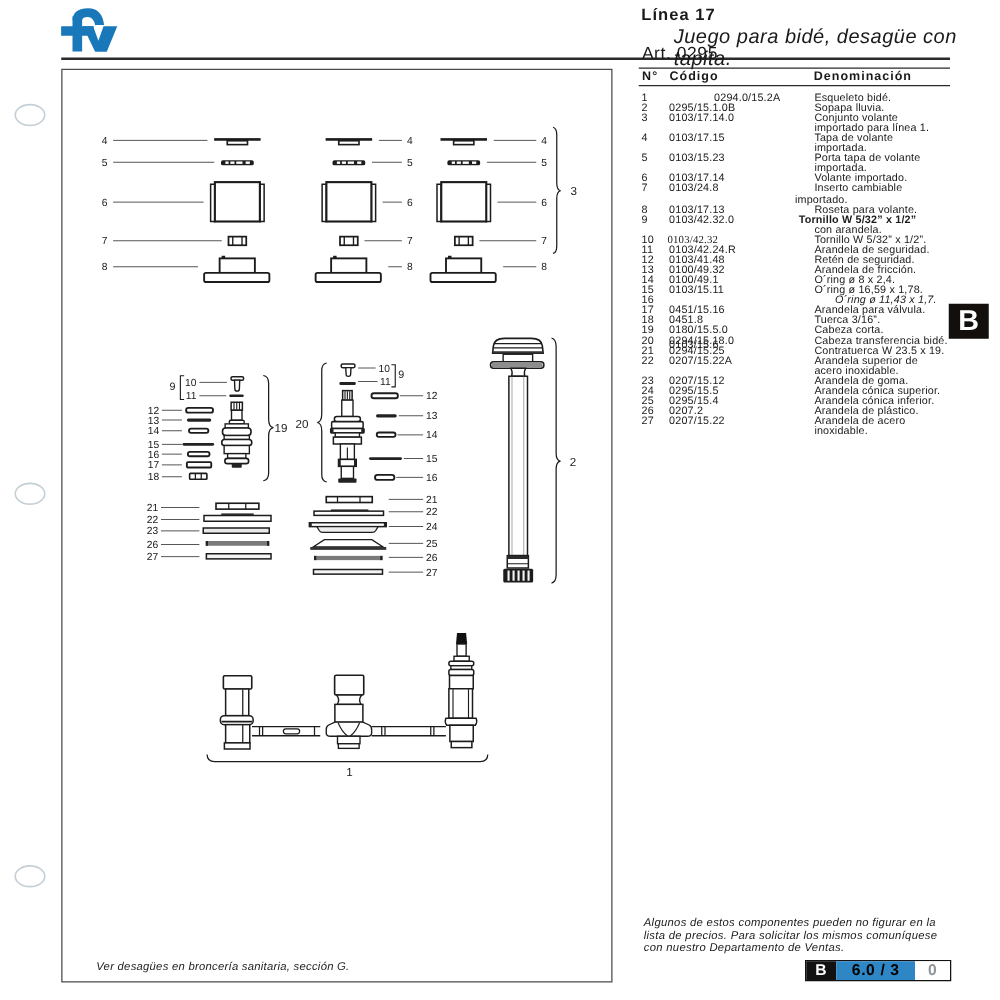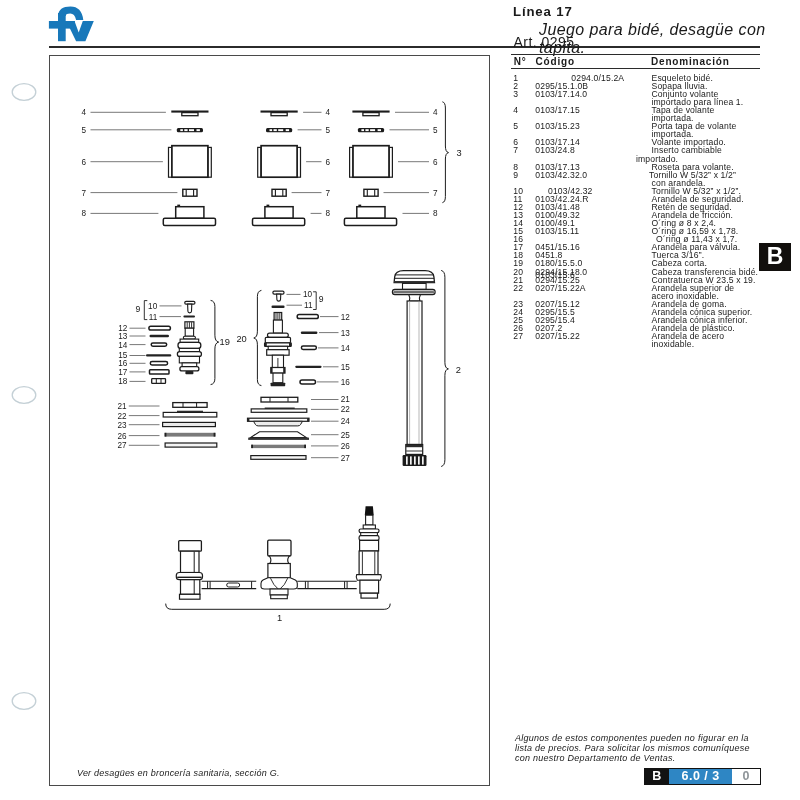--- a/index.html
+++ b/index.html
@@ -93,28 +93,28 @@
       <span style="position:absolute;left:123px;">importado.</span>
     </div>
 <div style="position:absolute;top:88.8px;left:0;white-space:nowrap;">
       <span style="position:absolute;left:0.3px;">8</span>
       <span style="position:absolute;left:22.3px;">0103/17.13</span>
       <span style="position:absolute;left:138.5px;">Roseta para volante.</span>
     </div>
 <div style="position:absolute;top:96.8px;left:0;white-space:nowrap;">
       <span style="position:absolute;left:0.3px;">9</span>
       <span style="position:absolute;left:22.3px;">0103/42.32.0</span>
-      <span style="position:absolute;left:136px;">Tornillo W 5/32” x 1/2”</span>
+      <span style="position:absolute;left:126px;font-weight:bold;">Tornillo W 5/32” x 1/2”</span>
     </div>
 <div style="position:absolute;top:104.9px;left:0;white-space:nowrap;">
       <span style="position:absolute;left:138.5px;">con arandela.</span>
     </div>
 <div style="position:absolute;top:113.0px;left:0;white-space:nowrap;">
       <span style="position:absolute;left:0.3px;">10</span>
-      <span style="position:absolute;left:35px;">0103/42.32</span>
+      <span style="position:absolute;left:21px;font-family:Liberation Serif, serif;">0103/42.32</span>
       <span style="position:absolute;left:138.5px;">Tornillo W 5/32” x 1/2”.</span>
     </div>
 <div style="position:absolute;top:121.0px;left:0;white-space:nowrap;">
       <span style="position:absolute;left:0.3px;">11</span>
       <span style="position:absolute;left:22.3px;">0103/42.24.R</span>
       <span style="position:absolute;left:138.5px;">Arandela de seguridad.</span>
     </div>
 <div style="position:absolute;top:129.1px;left:0;white-space:nowrap;">
       <span style="position:absolute;left:0.3px;">12</span>
       <span style="position:absolute;left:22.3px;">0103/41.48</span>
@@ -131,21 +131,21 @@
       <span style="position:absolute;left:138.5px;">O´ring ø 8 x 2,4.</span>
     </div>
 <div style="position:absolute;top:153.3px;left:0;white-space:nowrap;">
       <span style="position:absolute;left:0.3px;">15</span>
       <span style="position:absolute;left:22.3px;">0103/15.11</span>
       <span style="position:absolute;left:138.5px;">O´ring ø 16,59 x 1,78.</span>
     </div>
 <div style="position:absolute;top:161.4px;left:0;white-space:nowrap;">
       <span style="position:absolute;left:0.3px;">16</span>
       <span style="position:absolute;left:22.3px;margin-top:36px;">0103/15.6</span>
-      <span style="position:absolute;left:143px;">O´ring ø 11,43 x 1,7.</span>
+      <span style="position:absolute;left:155px;font-style:italic;">O´ring ø 11,43 x 1,7.</span>
     </div>
 <div style="position:absolute;top:169.5px;left:0;white-space:nowrap;">
       <span style="position:absolute;left:0.3px;">17</span>
       <span style="position:absolute;left:22.3px;">0451/15.16</span>
       <span style="position:absolute;left:138.5px;">Arandela para válvula.</span>
     </div>
 <div style="position:absolute;top:177.5px;left:0;white-space:nowrap;">
       <span style="position:absolute;left:0.3px;">18</span>
       <span style="position:absolute;left:22.3px;">0451.8</span>
       <span style="position:absolute;left:138.5px;">Tuerca 3/16”.</span>
@@ -204,21 +204,21 @@
 </div>
 
 <div class="abs" style="left:759px;top:243px;width:32px;height:28px;background:#120f0d;color:#fff;font-weight:bold;font-size:23px;text-align:center;line-height:27px;">B</div>
 
 <div class="abs" style="left:515px;top:734.3px;width:270px;font-size:9px;font-style:italic;line-height:9.9px;letter-spacing:.25px;">Algunos de estos componentes pueden no figurar en la<br>lista de precios. Para solicitar los mismos comuníquese<br>con nuestro Departamento de Ventas.</div>
 
 <div class="abs" style="left:77px;top:768.3px;font-size:9px;font-style:italic;letter-spacing:.22px;">Ver desagües en broncería sanitaria, sección G.</div>
 
 <div class="abs" style="left:643.5px;top:768px;width:115px;height:14.5px;border:1.6px solid #121212;display:flex;font-weight:bold;font-size:12.5px;">
 <div style="width:24.4px;background:#121212;color:#fff;text-align:center;line-height:14.5px;">B</div>
-<div style="width:63.4px;background:#2e86c4;color:#ffffff;text-align:center;line-height:14.5px;letter-spacing:.5px;">6.0&nbsp;/&nbsp;3</div>
+<div style="width:63.4px;background:#2e86c4;color:#000000;text-align:center;line-height:14.5px;letter-spacing:.5px;">6.0&nbsp;/&nbsp;3</div>
 <div style="flex:1;background:#fff;color:#8e9498;text-align:center;line-height:14.5px;">0</div>
 </div>
 
 <svg class="abs" style="left:49px;top:56px" width="440" height="729" viewBox="49 56 440 729" fill="none" stroke-linecap="butt">
 
 <g>
       <rect x="171.30" y="110.50" width="37.20" height="2.10" fill="#1c1c1c" stroke="none"></rect>
       <rect x="181.80" y="112.60" width="16.20" height="3.10" fill="#fff" stroke="#1c1c1c" stroke-width="1.30"></rect>
     </g>
 

